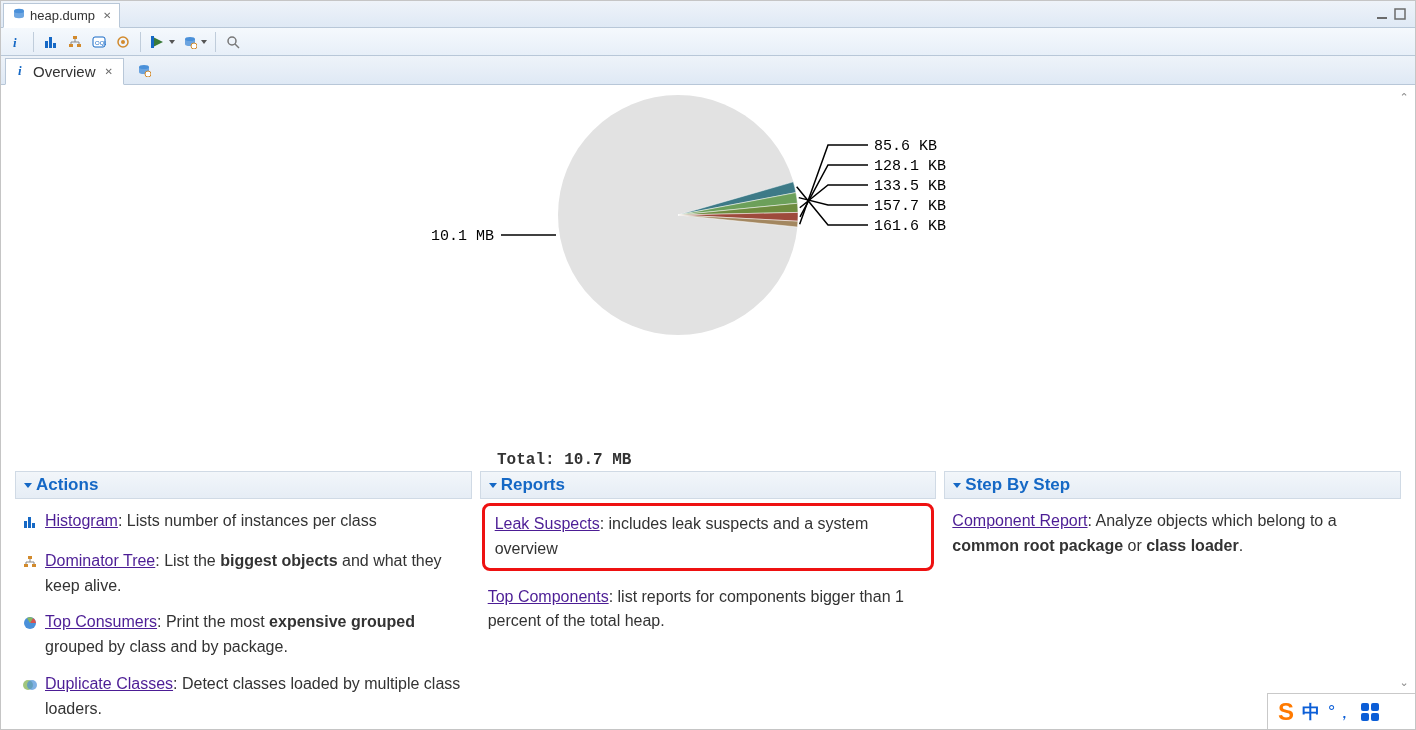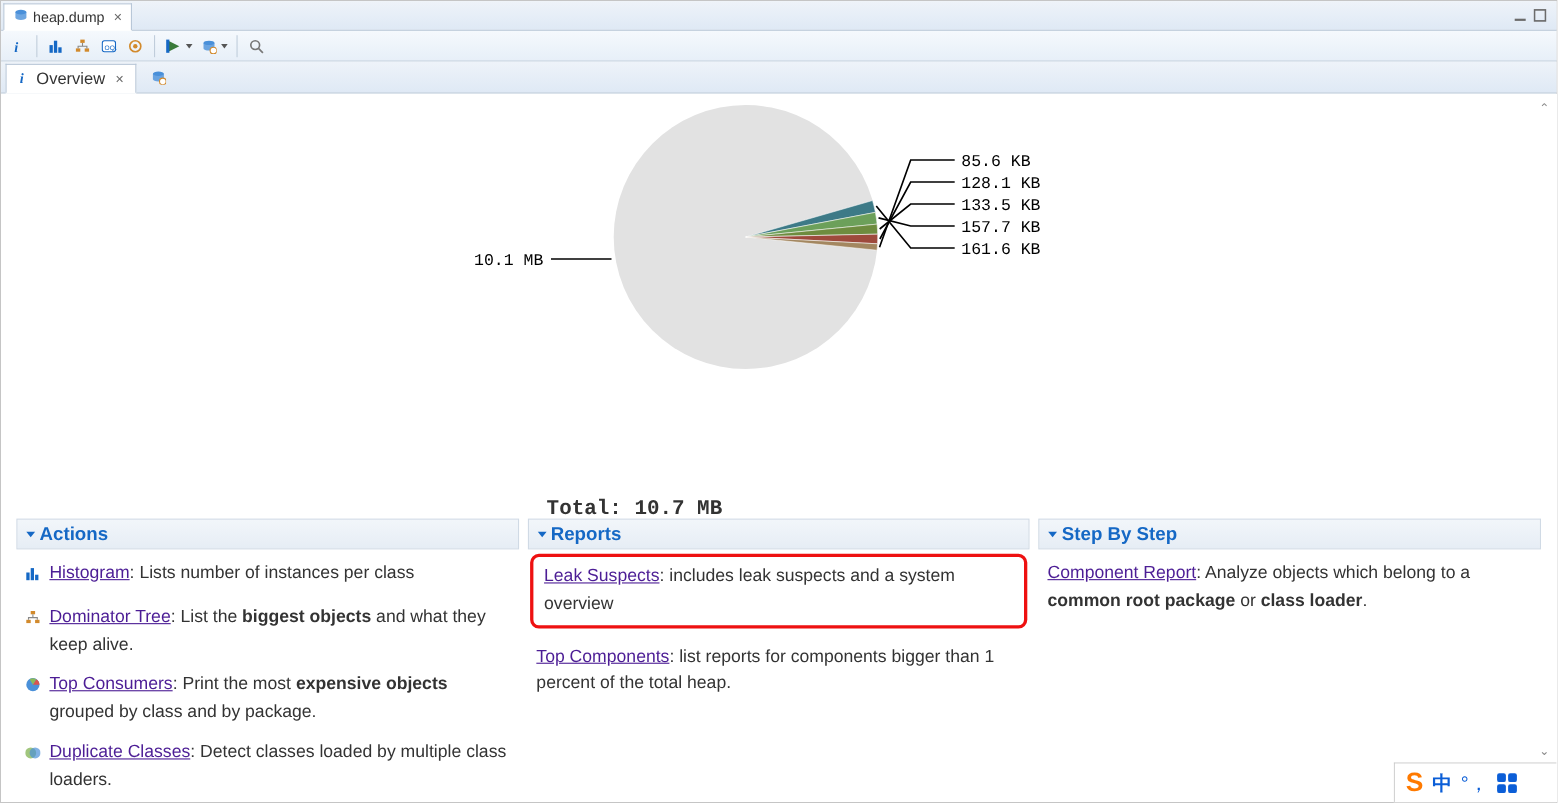--- a/index.html
+++ b/index.html
@@ -23,21 +23,21 @@
   .subtab-strip { height:29px; background:linear-gradient(#eef3f9,#dfe9f5); border-bottom:1px solid #b8c7d8; display:flex; align-items:flex-end; padding-left:4px; gap:2px; }
   .subtab { display:flex; align-items:center; height:27px; padding:0 10px; font-size:15px; margin-bottom:-1px; gap:5px; border:1px solid transparent; }
   .subtab.active { background:#fff; border:1px solid #b8c7d8; border-bottom:1px solid #fff; }
   .subtab .close-x { font-size:10px; color:#6b6b6b; padding-left:4px; }
   
   .content { flex:1; overflow:auto; position:relative; background:#fff; }
   .scroll-wrap { padding:0 14px 10px 14px; }
   
   .chart-zone { height:380px; display:flex; justify-content:center; position:relative; }
   .chart-zone svg { display:block; }
-  .total-label { position:absolute; left:482px; top:366px; font-family:"SimSun","Courier New",monospace; font-size:19px; font-weight:bold; }
+  .total-label { position:absolute; left:482px; top:366px; font-family:"SimSun","Courier New",monospace; font-size:16px; font-weight:bold; }
   
   .panels { display:flex; gap:8px; margin-top:6px; }
   .panel { flex:1; }
   .panel-head { background:linear-gradient(#f2f6fa,#e6edf5); border:1px solid #d0dae5; padding:3px 8px; font-weight:600; color:#1568c5; font-size:17px; display:flex; align-items:center; gap:4px; }
   .panel-head .tw { width:0;height:0;border-left:4px solid transparent;border-right:4px solid transparent;border-top:5px solid #1568c5; }
   .panel-body { padding:10px 8px 2px 8px; font-size:16px; line-height:1.55; }
   .item { display:flex; align-items:flex-start; gap:6px; margin-bottom:12px; }
   .item .ic { width:16px; flex-shrink:0; margin-top:3px; }
   .item .tx { flex:1; }
   .lk { color:#4c1d95; text-decoration:underline; cursor:pointer; }
@@ -214,21 +214,21 @@
                     <path d="M7 4 V7 M7 7 H3 V9 M7 7 H11 V9" stroke="#888" fill="none"></path>
                   </svg></span>
               <span class="tx"><a class="lk">Dominator Tree</a><span>: List the </span><b>biggest objects</b><span> and what they keep alive.</span></span>
             </div>
             <div class="item">
               <span class="ic"><svg width="14" height="14">
                     <circle cx="7" cy="7" r="6" fill="#4a90d9"></circle>
                     <path d="M7 7 L13 7 A6 6 0 0 0 10 2 Z" fill="#d9534f"></path>
                     <path d="M7 7 L10 2 A6 6 0 0 0 4 2 Z" fill="#8ab85c"></path>
                   </svg></span>
-              <span class="tx"><a class="lk">Top Consumers</a><span>: Print the most </span><b>expensive objects</b><span> grouped by class and by package.</span></span>
+              <span class="tx"><a class="lk">Top Consumers</a><span>: Print the most </span><b>expensive grouped</b><span> grouped by class and by package.</span></span>
             </div>
             <div class="item">
               <span class="ic"><svg width="14" height="14">
                     <circle cx="5" cy="7" r="5" fill="#8ab85c" opacity="0.8"></circle>
                     <circle cx="9" cy="7" r="5" fill="#4a90d9" opacity="0.7"></circle>
                   </svg></span>
               <span class="tx"><a class="lk">Duplicate Classes</a><span>: Detect classes loaded by multiple class loaders.</span></span>
             </div>
           </div>
         </div>

